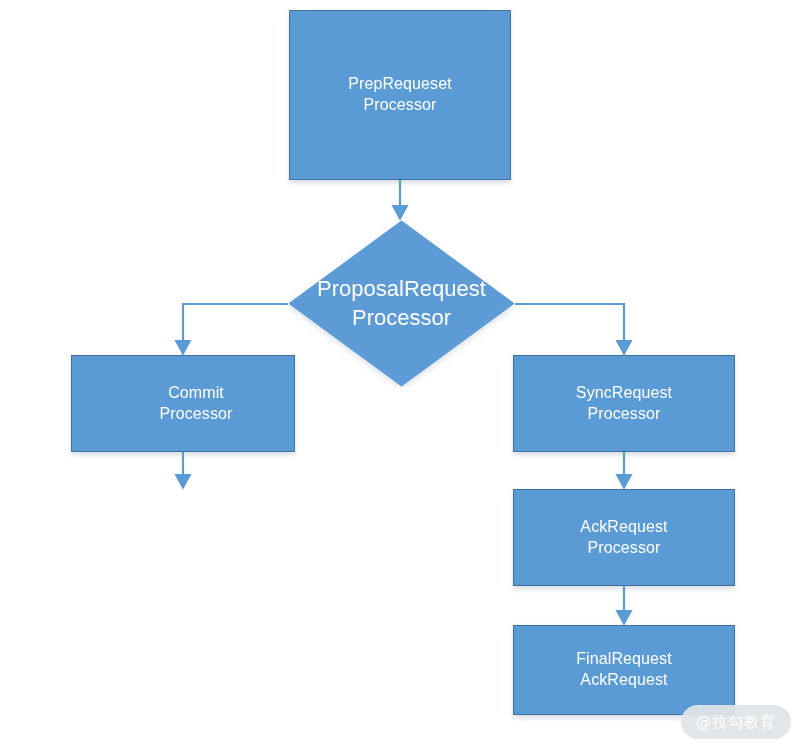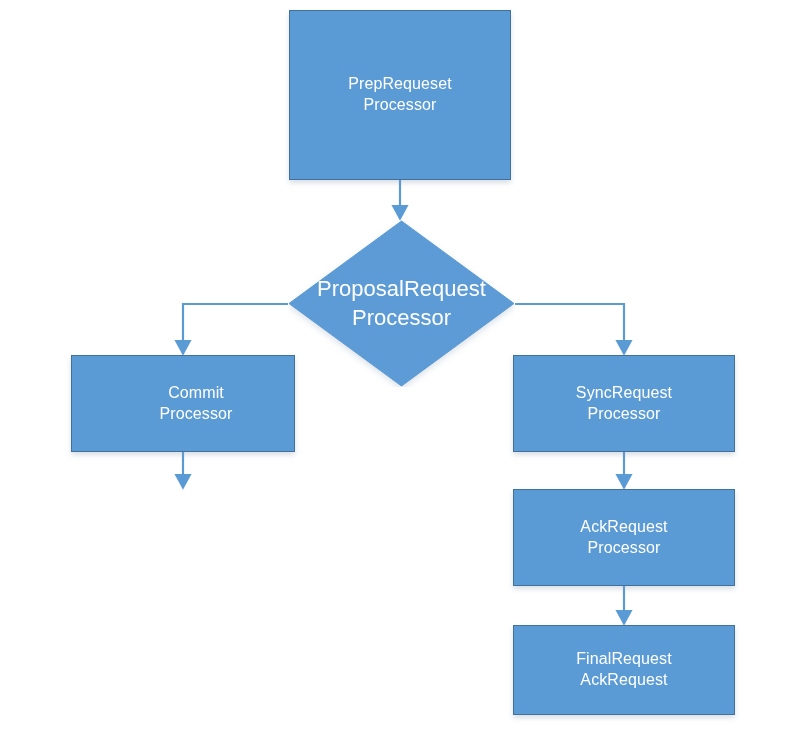--- a/index.html
+++ b/index.html
@@ -147,14 +147,17 @@
   <div class="node" style="left:513px; top:489px; width:222px; height:97px;">
     <span class="label">AckRequest
 Processor</span>
   </div>
 
   <div class="node" style="left:513px; top:625px; width:222px; height:90px;">
     <span class="label">FinalRequest
 AckRequest</span>
   </div>
 
+  <div class="watermark" style="left:681px; top:705px; width:110px; height:34px;">
+    <span>@拉勾教育</span>
+  </div>
 
 </div>
 
 </body></html>

